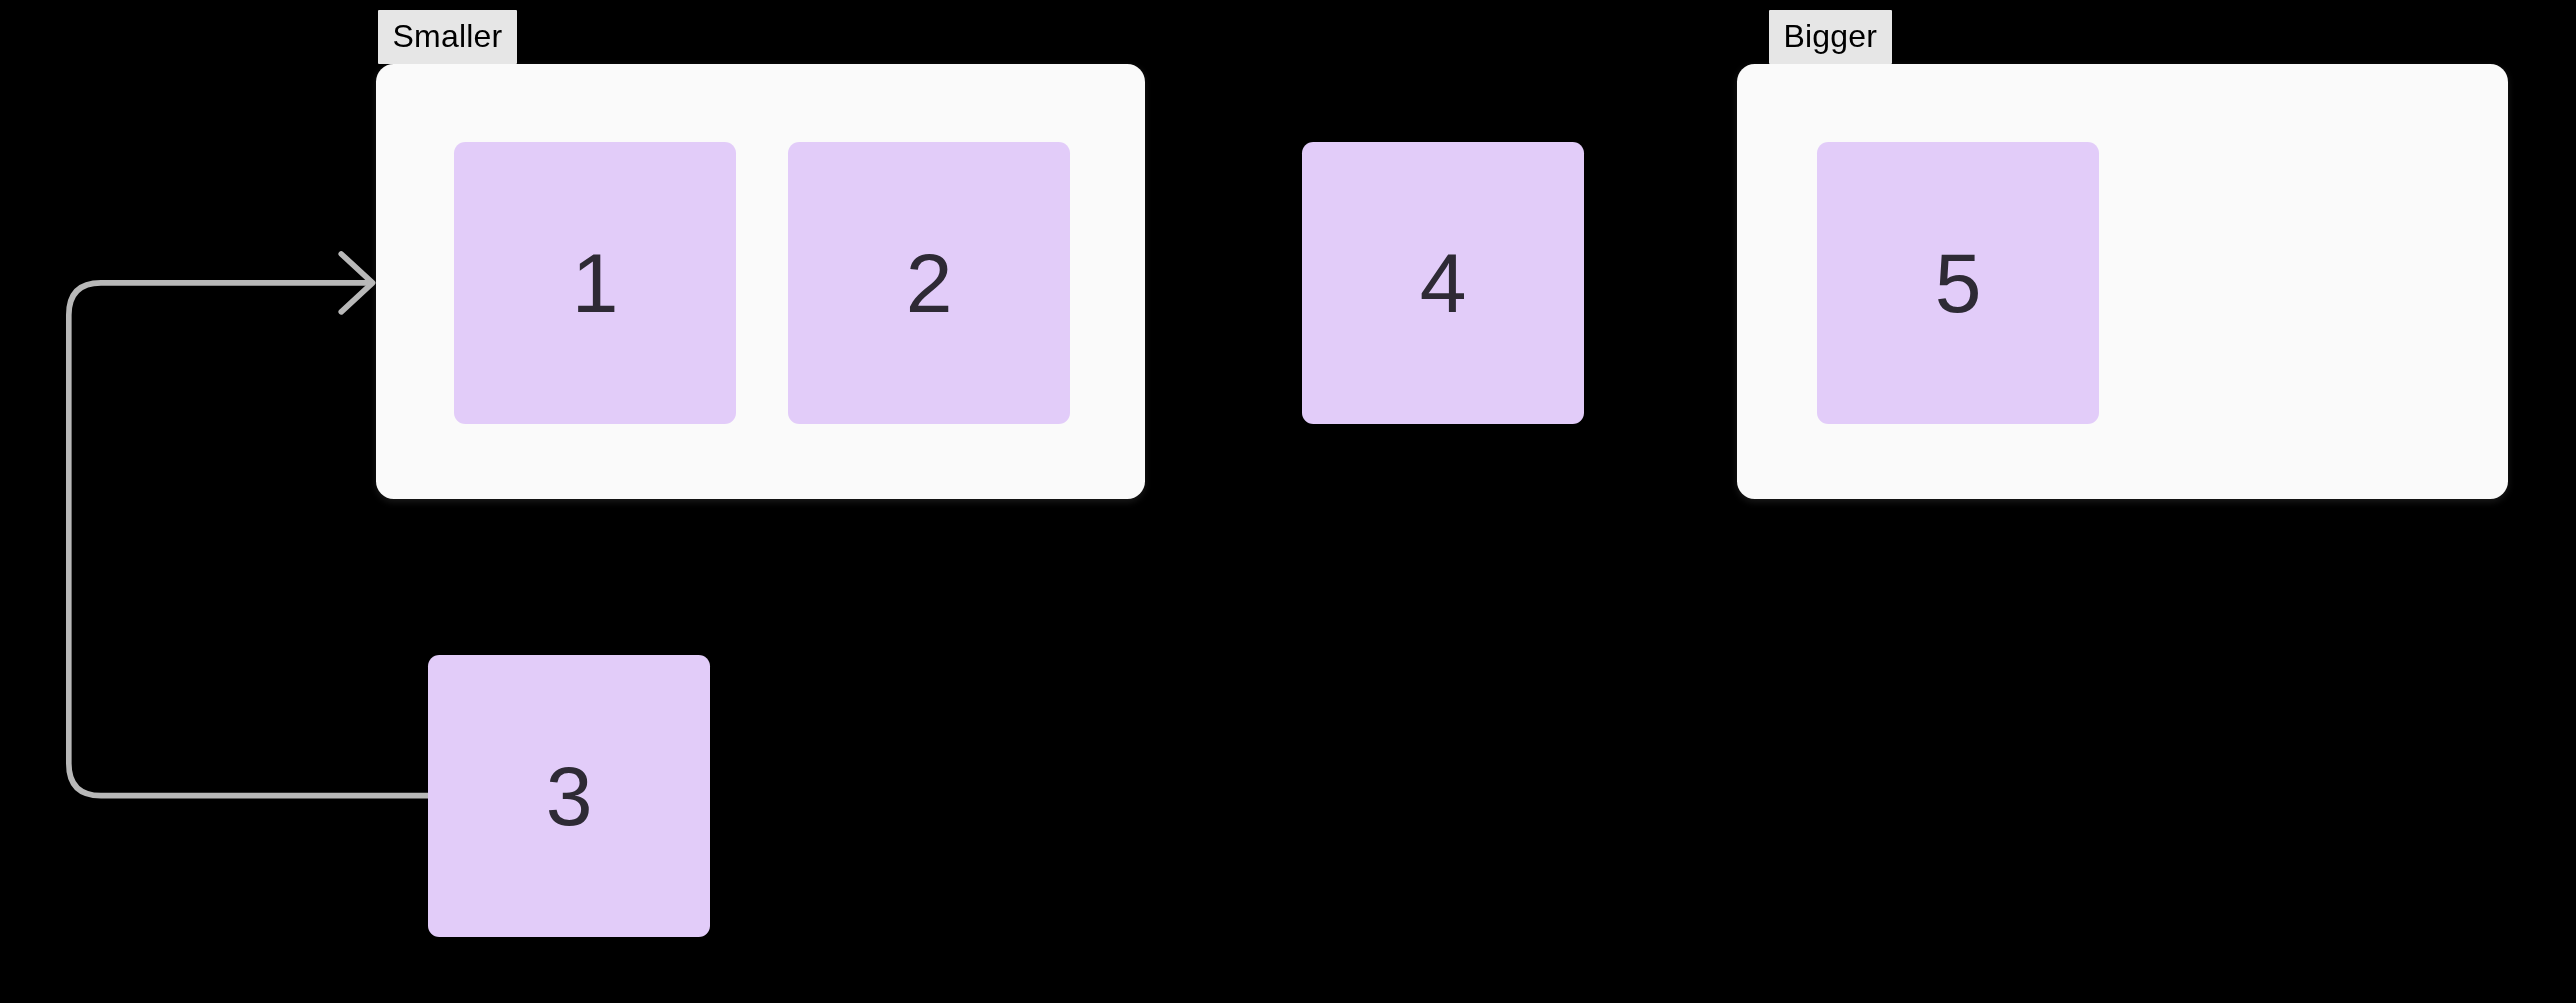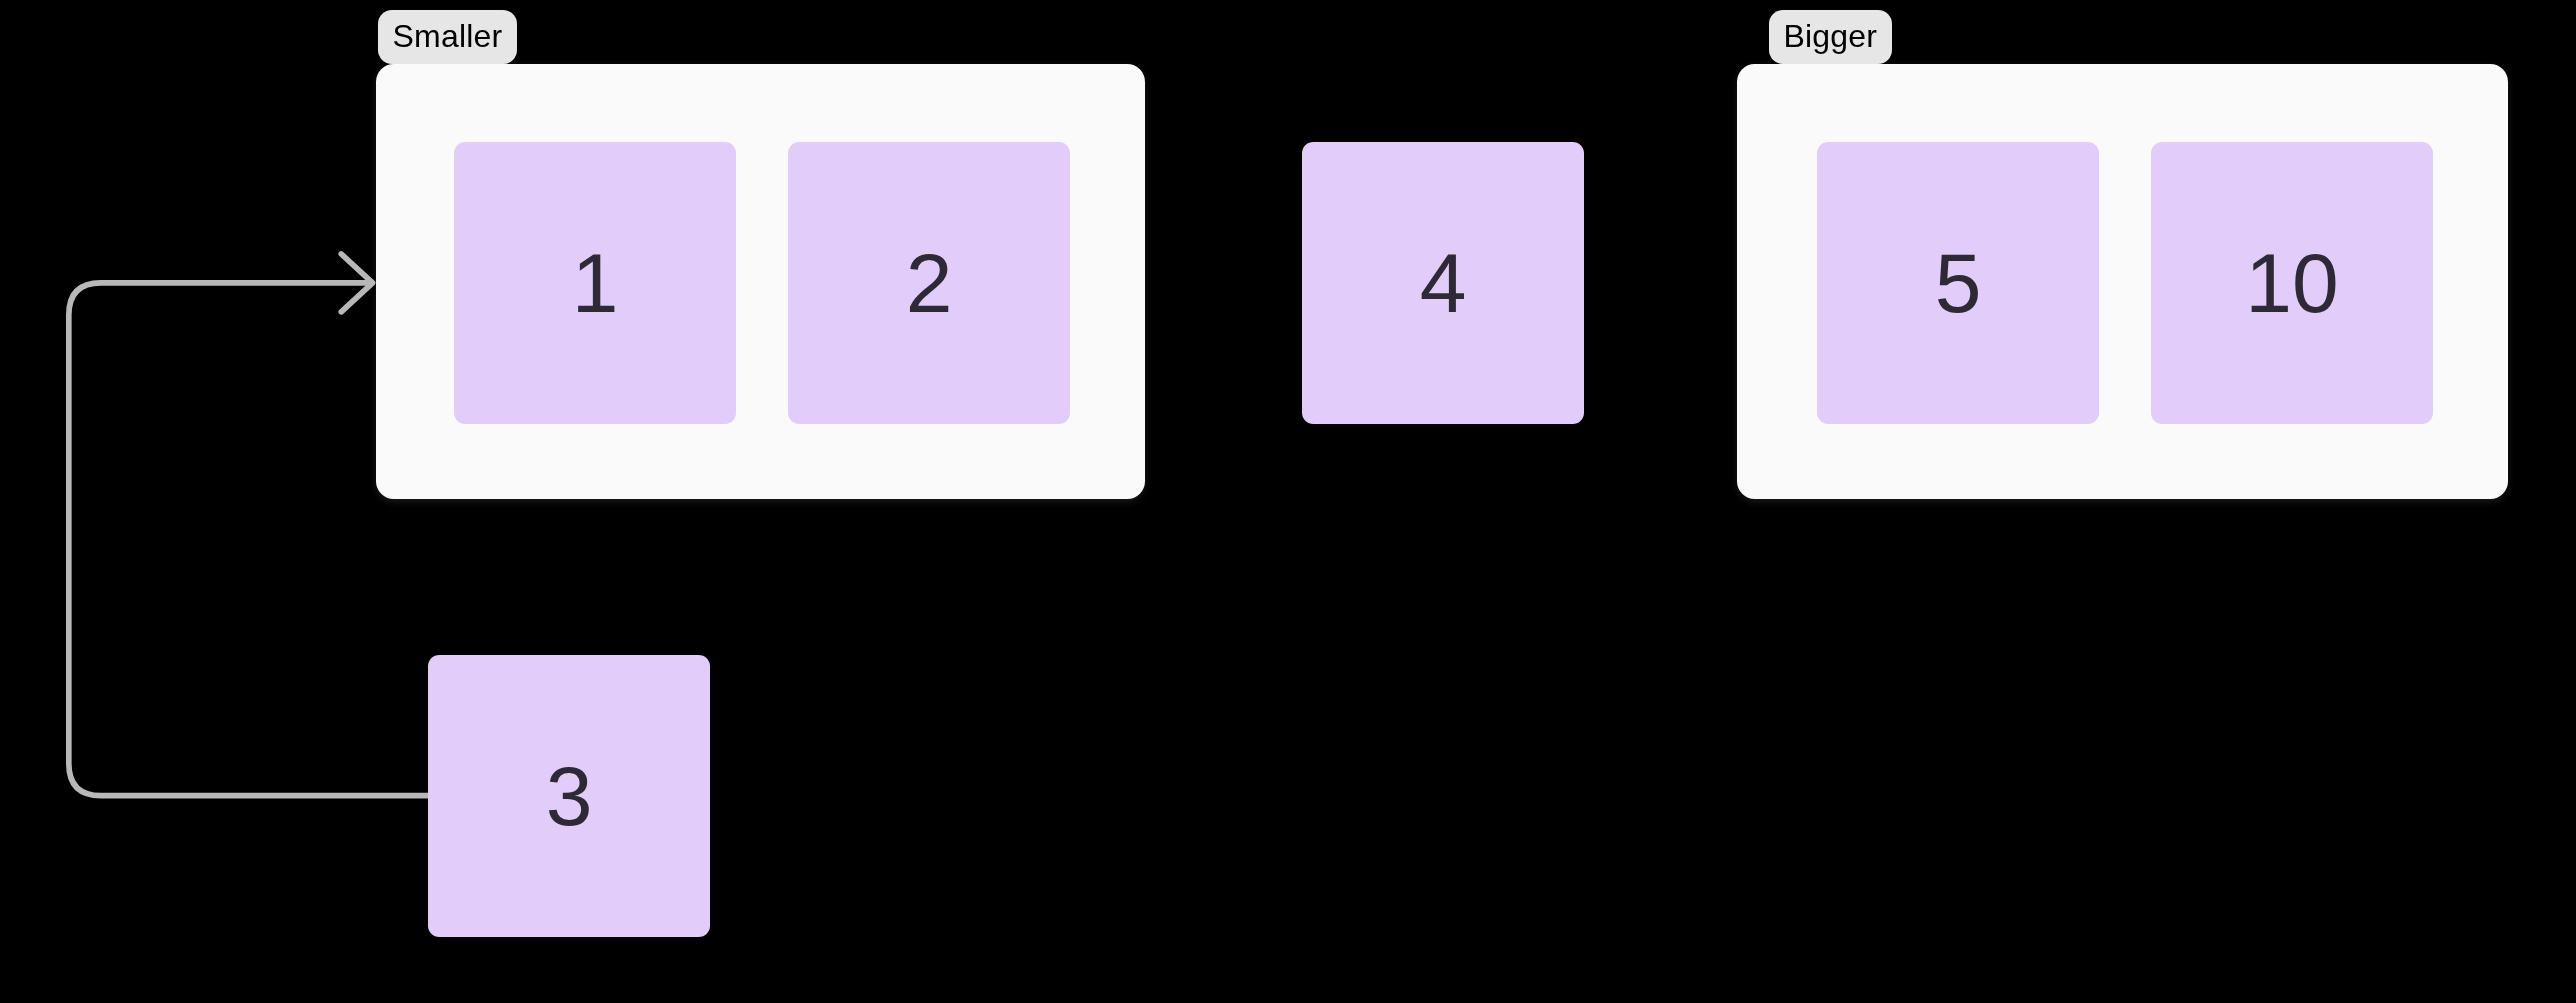--- a/index.html
+++ b/index.html
@@ -14,21 +14,21 @@
     background: #000000;
     overflow: hidden;
     font-family: "Liberation Sans", sans-serif;
   }
 
   
   .group-badge {
     position: absolute;
     background: #e6e6e6;
     color: #000000;
-    border-radius: 14px;
+    border-radius: 1px;
     font-size: 32px;
     line-height: 1;
     padding: 10.5px 14.5px 12px 14.5px;
     white-space: nowrap;
     letter-spacing: 0.2px;
     z-index: 6;
   }
 
   
   .group-box {
@@ -96,22 +96,19 @@
   </div>
 
   <div class="group-box" style="left:1737px; top:64px; width:771px; height:435px;"></div>
 
   <div class="group-badge" style="left:1769px; top:9.6px;">Bigger</div>
 
   <div class="vbox" style="left:1817px; top:142px; width:282px; height:282px;">
     <span class="vlabel">5</span>
   </div>
 
-  <div class="vbox" style="left:2151px; top:142px; width:282px; height:282px;">
-    <span class="vlabel">10</span>
-  </div>
 
   <div class="vbox" style="left:428px; top:655px; width:282px; height:282px;">
     <span class="vlabel">3</span>
   </div>
 
 </div>
 
 
 </body></html>

